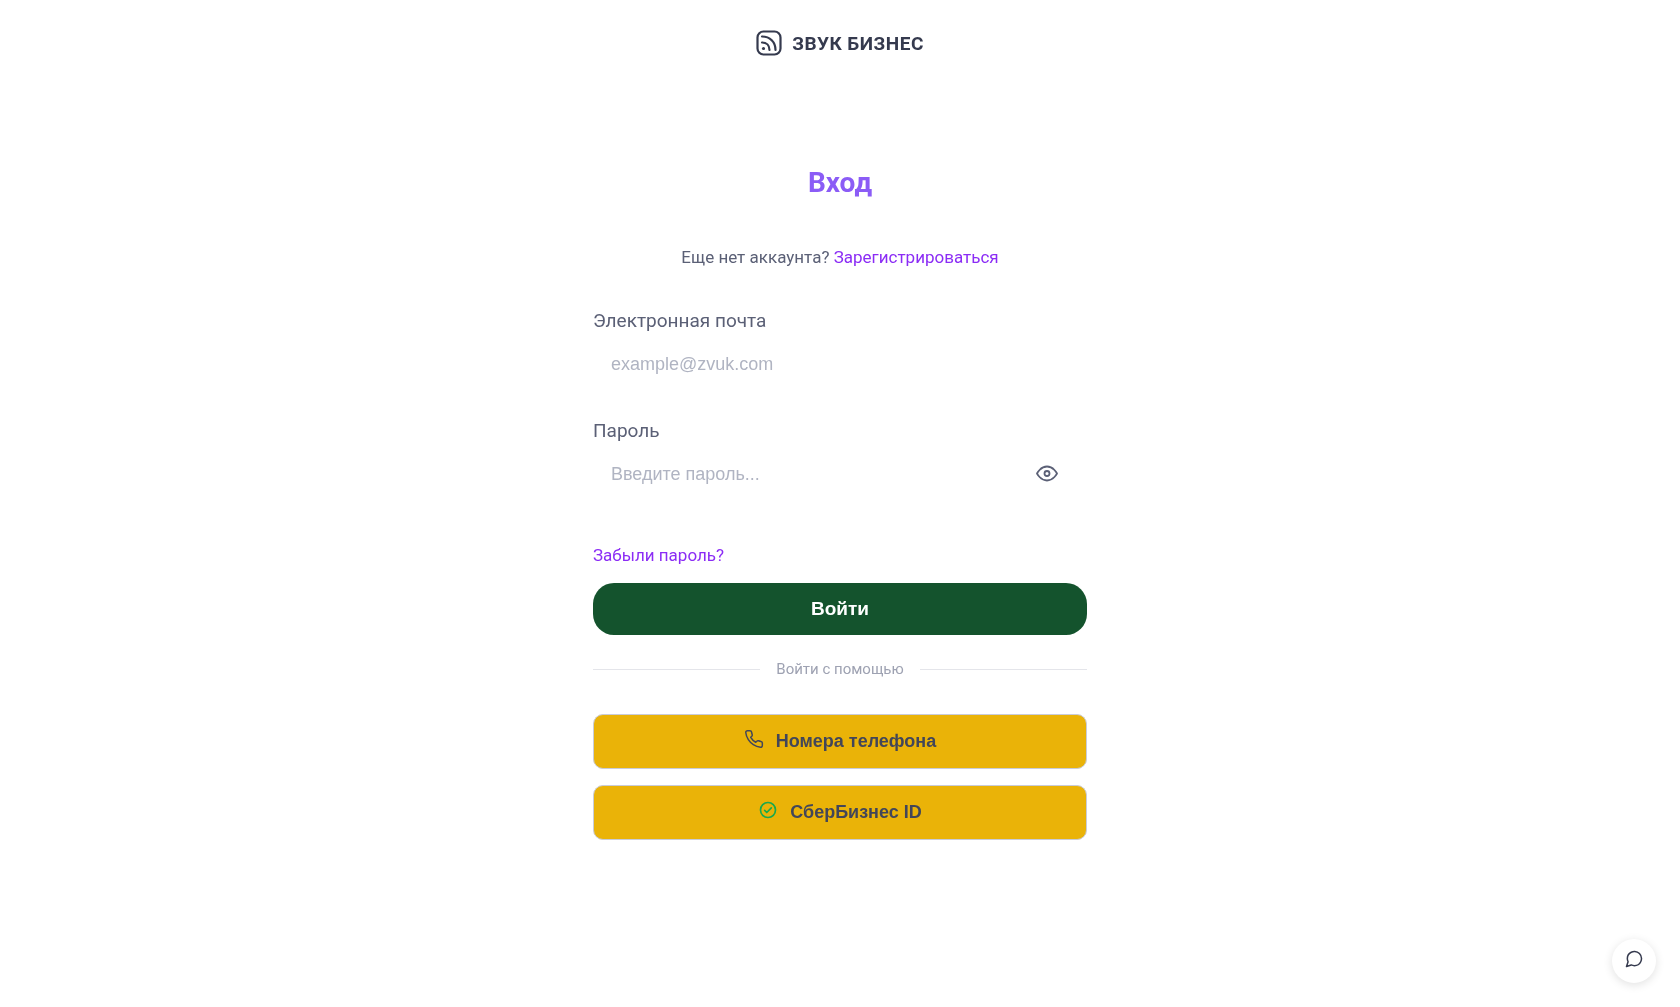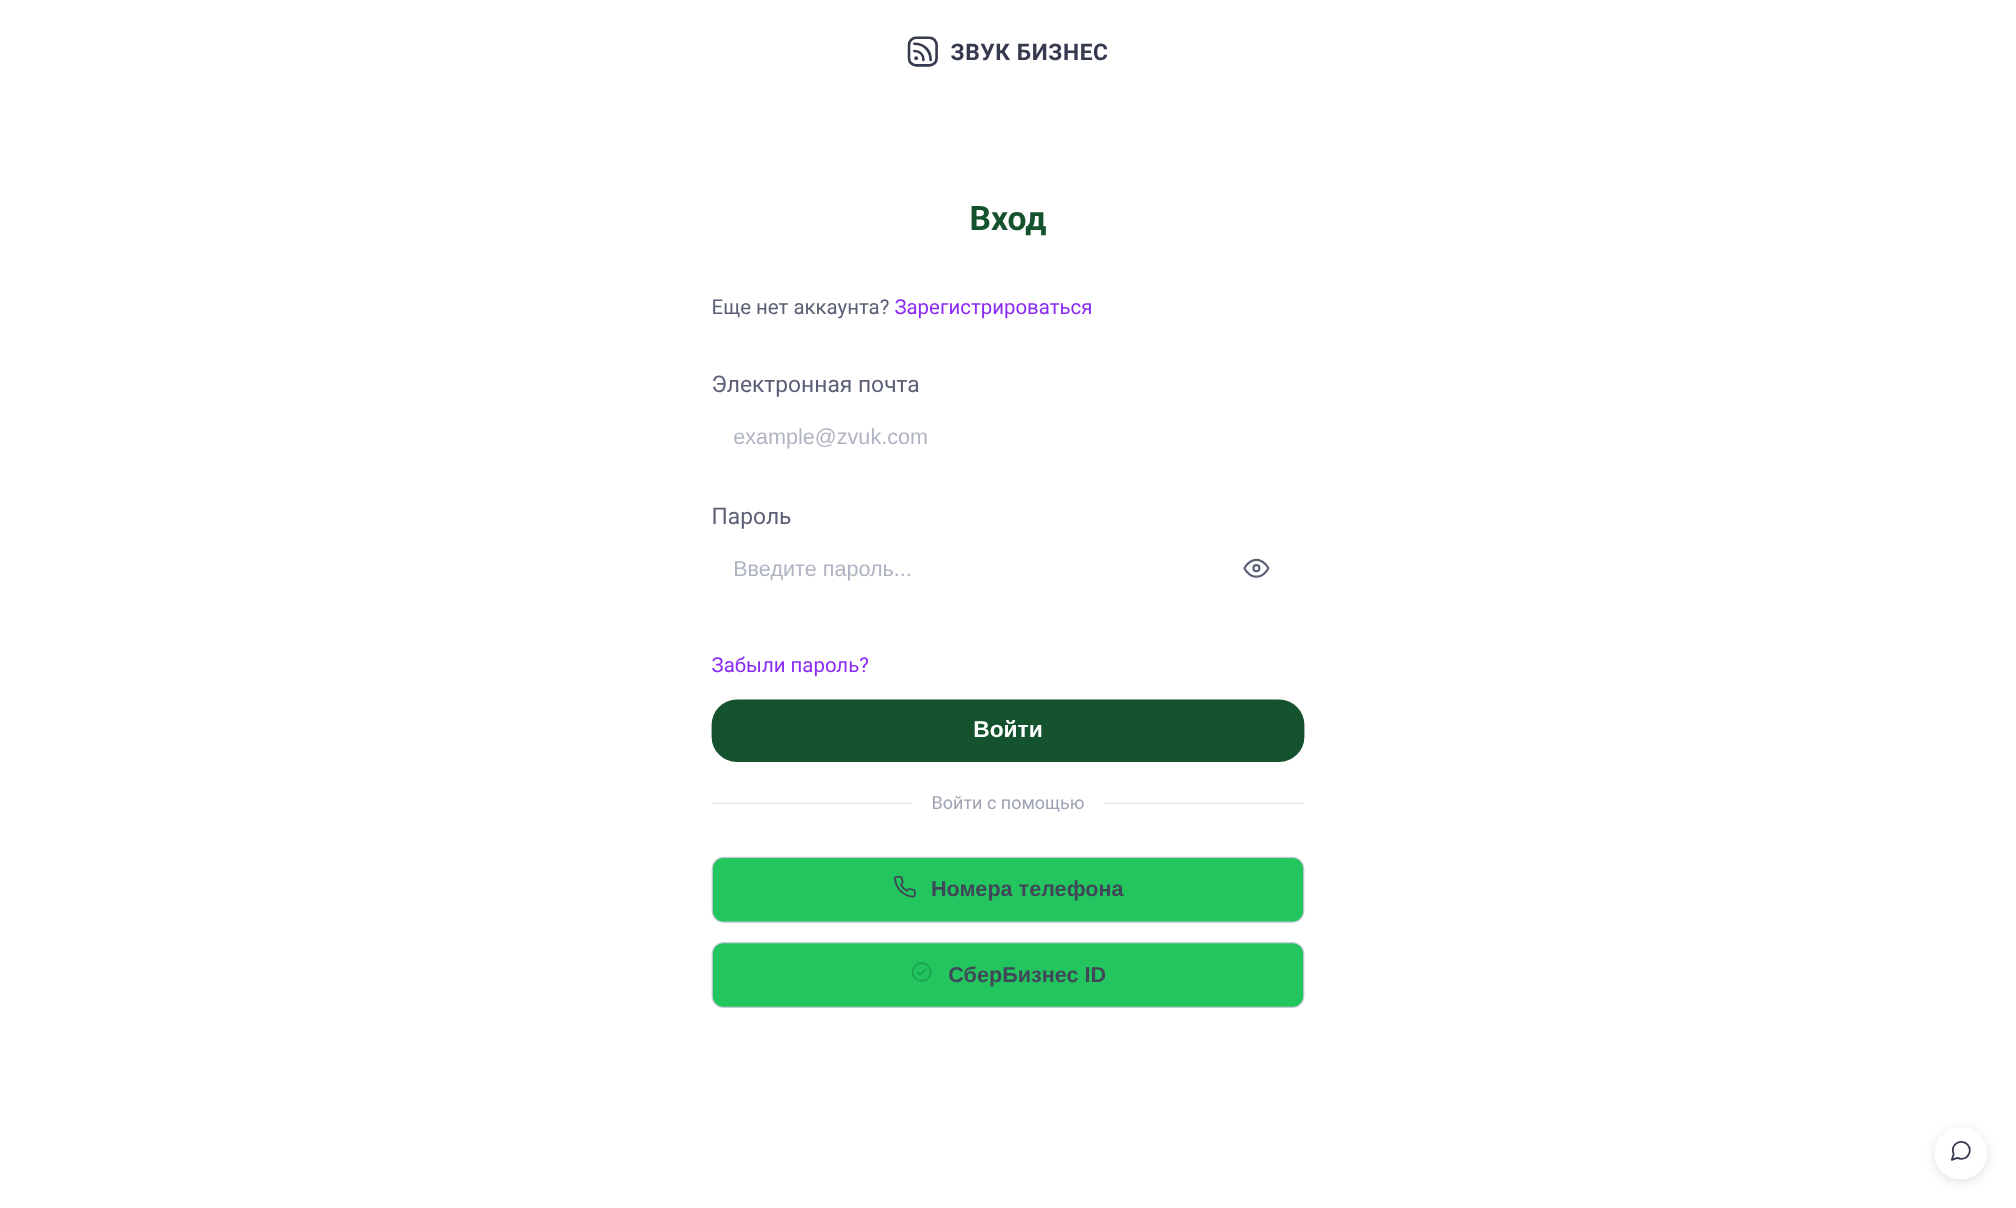--- a/index.html
+++ b/index.html
@@ -32,23 +32,24 @@
       color: #353a4e;
     }
     .main {
       width: 494px;
       margin: 110px auto 0 auto;
     }
     .page-title {
       text-align: center;
       font-size: 28px;
       font-weight: 700;
-      color: #14532d;
+      color: #8b5cf6;
     }
     .signup-row {
+      text-align: center;
       margin-top: 48px;
       font-size: 17px;
       color: #5b6076;
     }
     .signup-row a {
       color: #8b2cf5;
       text-decoration: none;
       cursor: pointer;
     }
     .field-group {
@@ -130,21 +131,21 @@
       white-space: nowrap;
     }
     .alt-buttons {
       margin-top: 36px;
       display: flex;
       flex-direction: column;
       gap: 16px;
     }
     .alt-btn {
       width: 100%;
-      background: #22c55e;
+      background: #eab308;
       border: 1.5px solid #c9ccd9;
       border-radius: 10px;
       font-size: 18px;
       font-weight: 600;
       color: #424659;
       padding: 14px 0;
       cursor: pointer;
       display: flex;
       align-items: center;
       justify-content: center;

